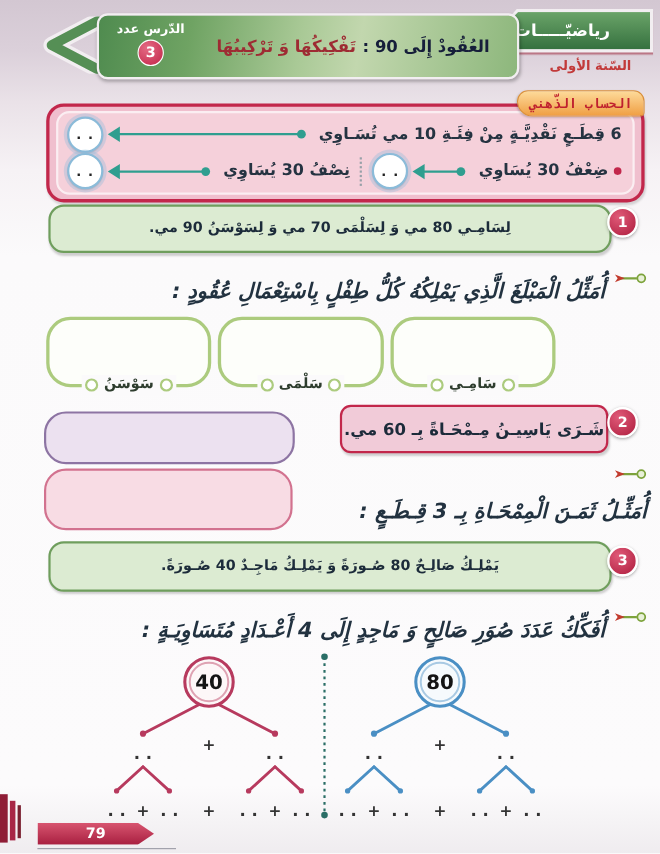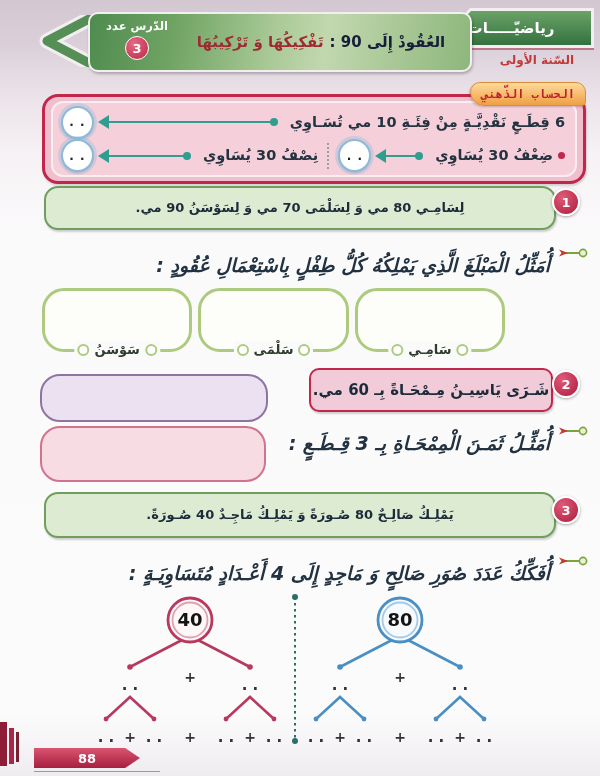--- a/index.html
+++ b/index.html
@@ -57,21 +57,21 @@
   #ex1{top:186px;height:40px;}
   #ex2{top:368px;height:40px;left:auto;right:47px;width:240px;font-size:15px;border-radius:10px;}
   #ex3{top:492px;height:42px;text-align:right;}
   .ex-badge{position:absolute;right:20px;width:24px;height:24px;border-radius:50%;z-index:2;
     background:radial-gradient(circle at 35% 30%,#e05a78,#ad1c3d);border:2px solid #fff;box-shadow:0 1px 3px rgba(0,0,0,.35);
     color:#fff;font-weight:bold;font-size:13px;display:flex;align-items:center;justify-content:center;}
   #badge1{top:188px;} #badge2{top:370px;} #badge3{top:496px;}
 
   
   .instr{position:absolute;right:12px;display:flex;gap:8px;font-weight:bold;font-size:19px;color:#223240;white-space:nowrap;line-height:2;font-style:italic;}
-  #instr1{top:246px;} #instr2a{top:424px;} #instr2b{top:451px;} #instr3{top:554px;}
+  #instr1{top:246px;} #instr2a{top:424px;flex-direction:column;} #instr2b{top:451px;} #instr3{top:554px;}
   .ptr{width:30px;height:14px;flex:0 0 auto;}
 
   
   .name-boxes{position:absolute;top:288px;right:95px;left:42px;height:64px;display:flex;gap:6px;}
   .name-box{flex:1;position:relative;border:3px solid #accb7e;border-radius:22px;background:rgba(253,255,250,.7);}
   .name-tag{position:absolute;bottom:-10px;left:50%;transform:translateX(-50%);display:flex;align-items:center;gap:5px;
     background:#fbfafb;padding:0 3px;font-size:13px;font-weight:bold;color:#2e3d2e;line-height:1.4;white-space:nowrap;}
   .node-dot{width:8px;height:8px;border-radius:50%;background:#fff;border:2px solid #accb7e;flex:0 0 auto;}
   .purple-box{position:absolute;top:374px;left:40px;width:224px;height:44px;border:2px solid #8d74a3;border-radius:20px;background:#ece1f0;}
   .pink-box{position:absolute;top:426px;left:40px;width:222px;height:52px;border:2px solid #d2728f;border-radius:20px;background:#f8dce4;}
@@ -268,15 +268,15 @@
       <text class="slot" x="396" y="157">. .</text>
       <text class="plus" x="420" y="157">+</text>
       <text class="slot" x="444" y="157">. .</text>
     </g>
   </svg>
 
   <div class="bar bar1"></div>
   <div class="bar bar2"></div>
   <div class="bar bar3"></div>
   <div class="page-num-underline"></div>
-  <div class="page-num-banner">88</div>
+  <div class="page-num-banner">79</div>
 
 </div>
 
 </body></html>

